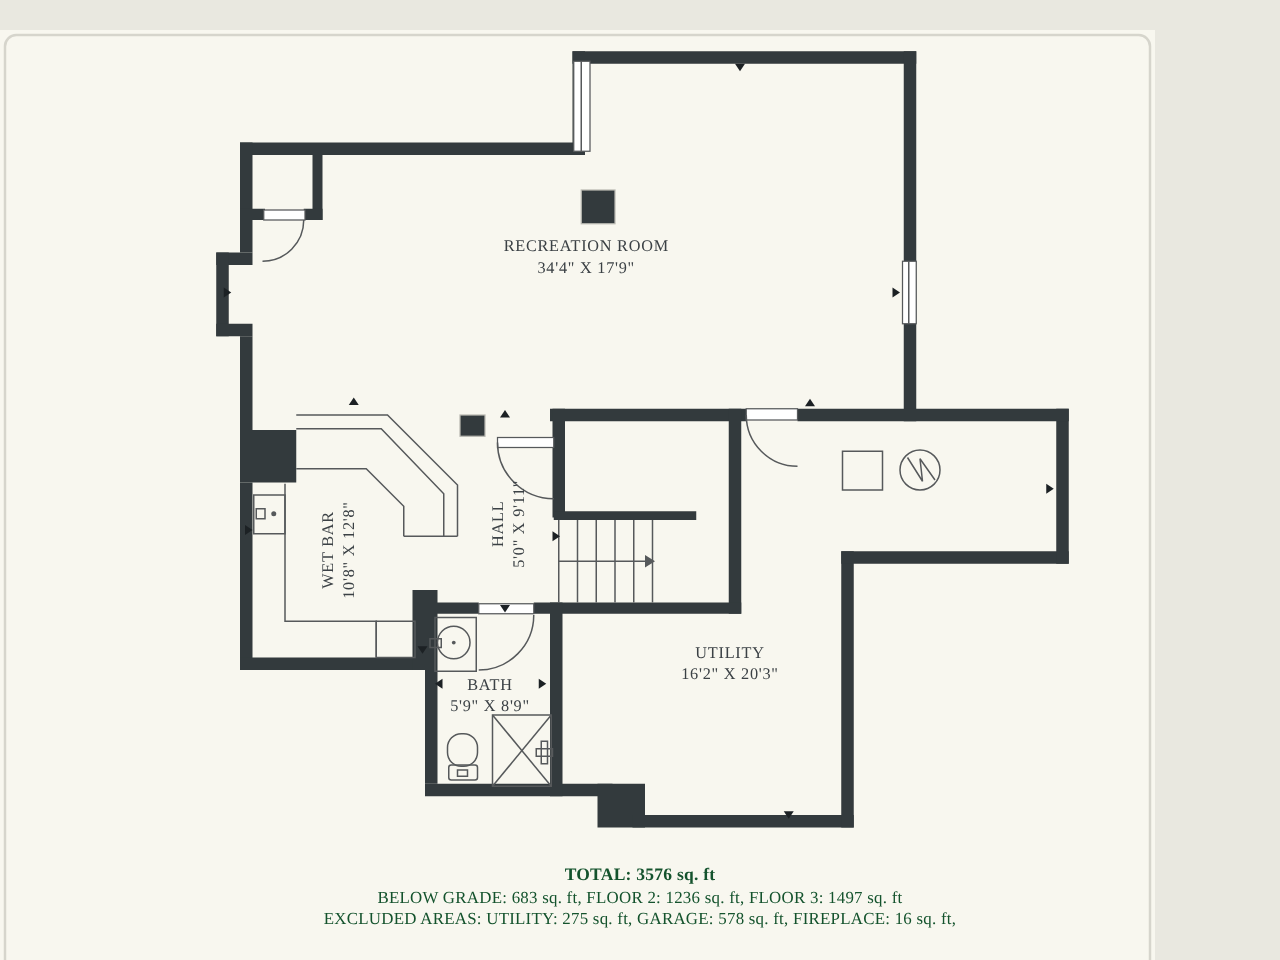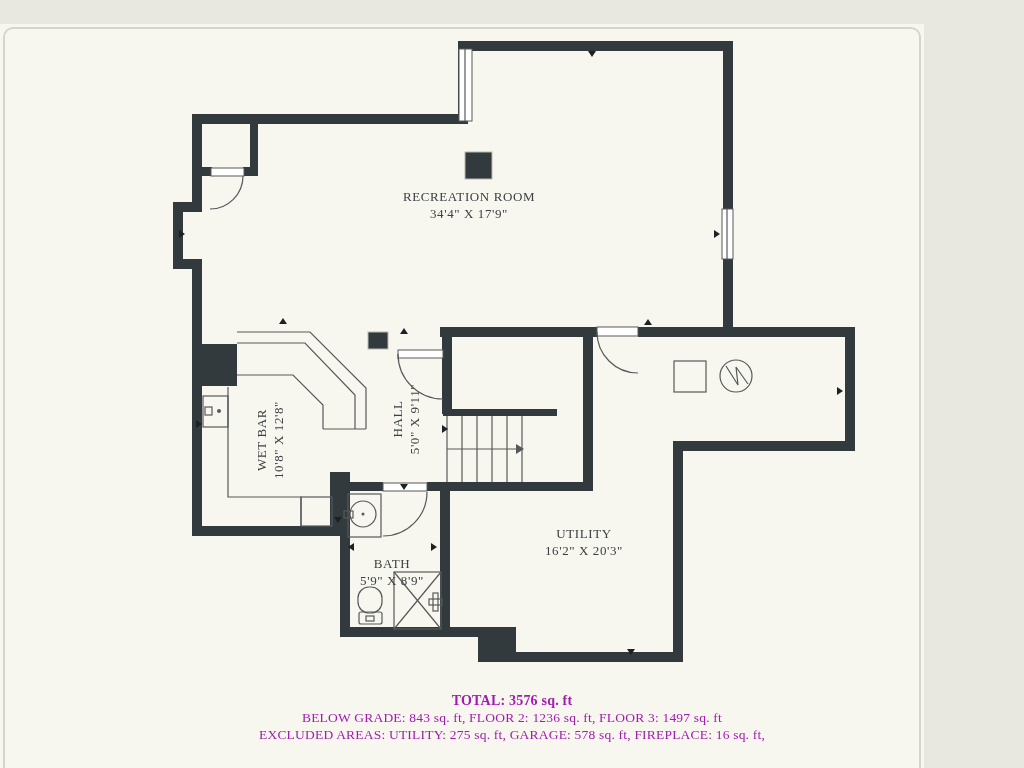--- a/index.html
+++ b/index.html
@@ -14,21 +14,21 @@
   .room-label{
     position:absolute;text-align:center;color:#3b4145;
     font-size:13px;letter-spacing:.6px;line-height:17px;white-space:nowrap;
     transform:translate(-50%,-50%);
   }
   .room-label.rot{transform:translate(-50%,-50%) rotate(-90deg);}
   .room-name{display:block;}
   .room-dims{display:block;}
   .summary{
     position:absolute;left:0;top:668px;width:1024px;text-align:center;
-    color:#a21caf;font-size:13.5px;line-height:17px;letter-spacing:.2px;
+    color:#14532d;font-size:13.5px;line-height:17px;letter-spacing:.2px;
   }
   .summary .total{font-size:14px;font-weight:bold;}
   .compass-n{
     position:absolute;left:979px;top:742px;color:#1c2124;
     font-size:10px;font-weight:bold;transform:rotate(48deg);
   }
 </style>
 </head>
 <body>
 
@@ -135,29 +135,29 @@
     <span class="room-dims">34'4" X 17'9"</span>
   </div>
   <div class="room-label rot" id="room1" style="left: 270px; top: 416px;">
     <span class="room-name">WET BAR</span>
     <span class="room-dims">10'8" X 12'8"</span>
   </div>
   <div class="room-label rot" id="room2" style="left: 406px; top: 395px;">
     <span class="room-name">HALL</span>
     <span class="room-dims">5'0" X 9'11"</span>
   </div>
-  <div class="room-label" id="room3" style="left: 392px; top: 548px;">
+  <div class="room-label" id="room3" style="left: 392px; top: 532px;">
     <span class="room-name">BATH</span>
     <span class="room-dims">5'9" X 8'9"</span>
   </div>
-  <div class="room-label" id="room4" style="left: 584px; top: 518px;">
+  <div class="room-label" id="room4" style="left: 584px; top: 506px;">
     <span class="room-name">UTILITY</span>
     <span class="room-dims">16'2" X 20'3"</span>
   </div>
 
   <div class="summary">
     <div class="total">TOTAL: 3576 sq. ft</div>
-    <div>BELOW GRADE: 843 sq. ft, FLOOR 2: 1236 sq. ft, FLOOR 3: 1497 sq. ft</div>
+    <div>BELOW GRADE: 683 sq. ft, FLOOR 2: 1236 sq. ft, FLOOR 3: 1497 sq. ft</div>
     <div>EXCLUDED AREAS: UTILITY: 275 sq. ft, GARAGE: 578 sq. ft, FIREPLACE: 16 sq. ft,</div>
   </div>
 
   <div class="compass-n">N</div>
 </div>
 
 </body></html>

